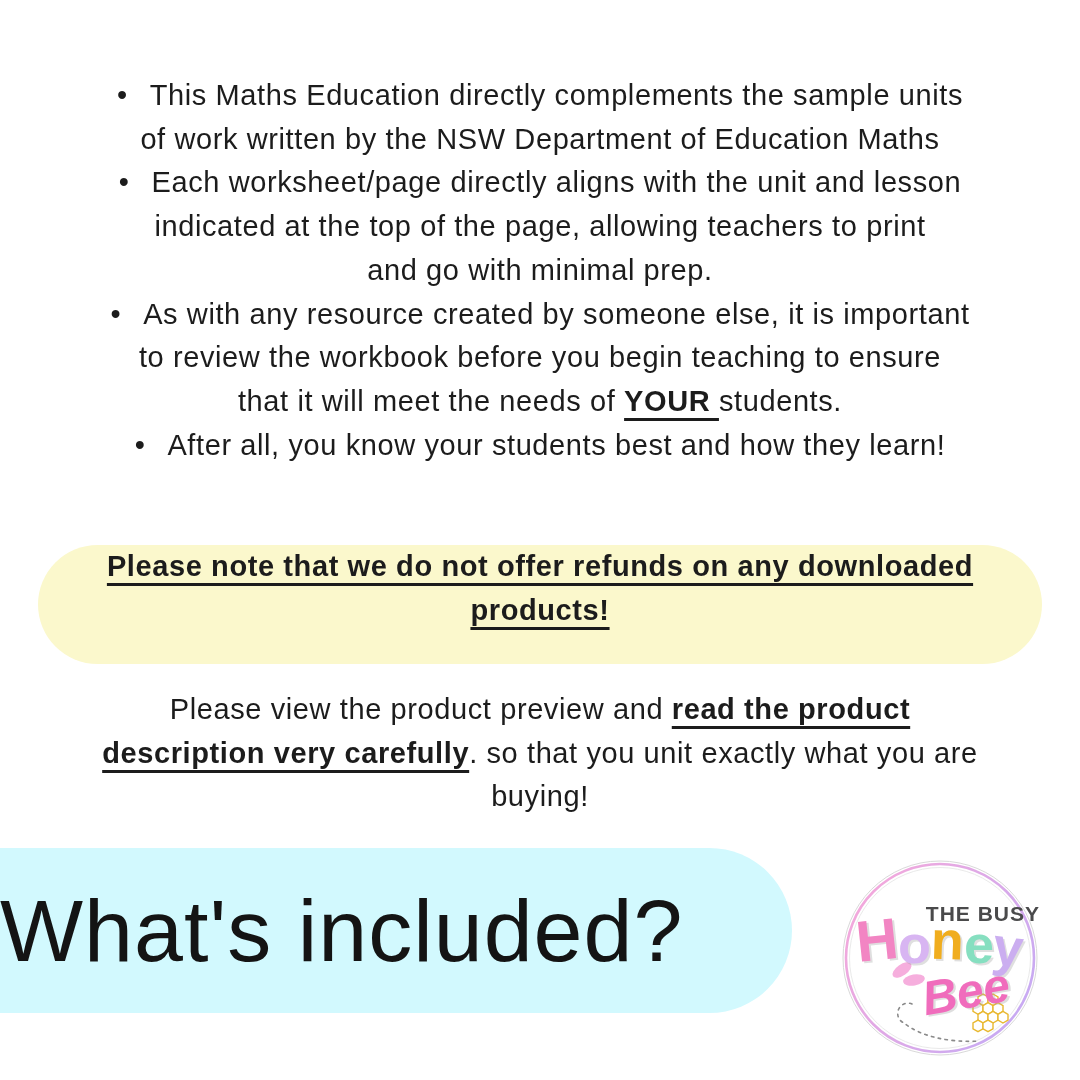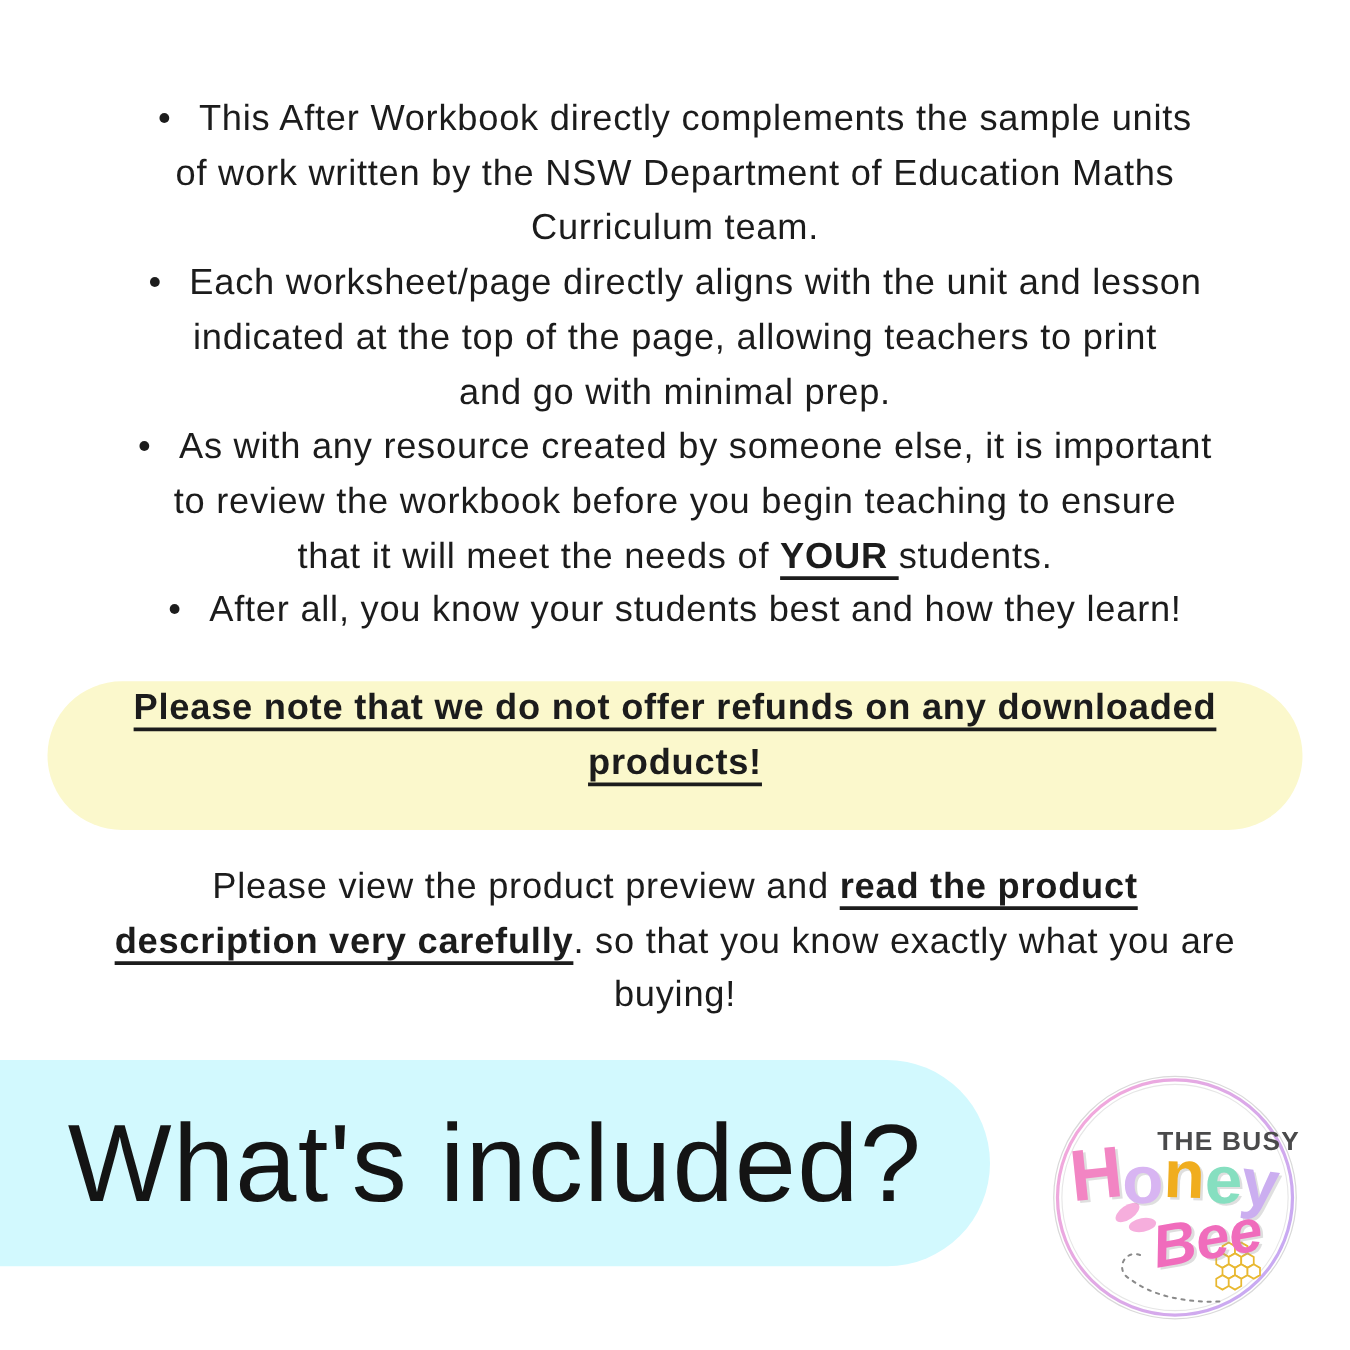--- a/index.html
+++ b/index.html
@@ -25,21 +25,21 @@
     border-radius:60px;box-sizing:border-box;
   }
 
   .preview-note{position:absolute;left:40px;top:688px;width:1000px;}
 
   .banner{
     position:absolute;left:0;top:848px;width:792px;height:165px;
     border-radius:0 85px 85px 0;
   }
   .banner-title{
-    font-size:88px;line-height:165px;text-align:center;
+    font-size:88px;line-height:165px;text-align:left;
     letter-spacing:1px;color:#141414;white-space:nowrap;
   }
 
   
   .logo{position:absolute;left:840px;top:858px;width:200px;height:200px;}
   .logo svg{position:absolute;left:0;top:0;}
   .logo-top{
     position:absolute;left:0;top:44px;width:100%;text-align:right;
     font-weight:bold;font-size:21px;letter-spacing:1px;white-space:nowrap;
   }
@@ -60,40 +60,39 @@
     transform:rotate(-10deg);white-space:nowrap;
     text-shadow:2px 2px 0 rgba(160,160,160,.35);
   }
 </style>
 </head>
 <body>
 
 <div class="canvas">
 
   <div class="bullets" id="bullet-list">
-      <div class="line"><span class="marker">•</span><span>This After Workbook directly complements the sample units</span></div>
+      <div class="line"><span class="marker">•</span><span>This Maths Education directly complements the sample units</span></div>
       <div class="line"><span>of work written by the NSW Department of Education Maths</span></div>
-      <div class="line"><span>Curriculum team.</span></div>
       <div class="line"><span class="marker">•</span><span>Each worksheet/page directly aligns with the unit and lesson</span></div>
       <div class="line"><span>indicated at the top of the page, allowing teachers to print</span></div>
       <div class="line"><span>and go with minimal prep.</span></div>
       <div class="line"><span class="marker">•</span><span>As with any resource created by someone else, it is important</span></div>
       <div class="line"><span>to review the workbook before you begin teaching to ensure</span></div>
       <div class="line"><span>that it will meet the needs of </span><u>YOUR </u><span>students.</span></div>
       <div class="line"><span class="marker">•</span><span>After all, you know your students best and how they learn!</span></div>
     </div>
 
   <div class="refund-note" id="refund-note" style="background: rgb(251, 248, 204);">
       <div class="line"><u>Please note that we do not offer refunds on any downloaded</u></div>
       <div class="line"><u>products!</u></div>
     </div>
 
   <div class="preview-note" id="preview-note">
       <div class="line"><span>Please view the product preview and </span><u>read the product</u></div>
-      <div class="line"><u>description very carefully</u><span>. so that you know exactly what you are</span></div>
+      <div class="line"><u>description very carefully</u><span>. so that you unit exactly what you are</span></div>
       <div class="line"><span>buying!</span></div>
     </div>
 
   <div class="banner" style="background: rgb(210, 249, 254);">
     <div class="banner-title">What's included?</div>
   </div>
 
   <div class="logo">
     <svg width="200" height="200" viewBox="0 0 200 200">
       <defs>

